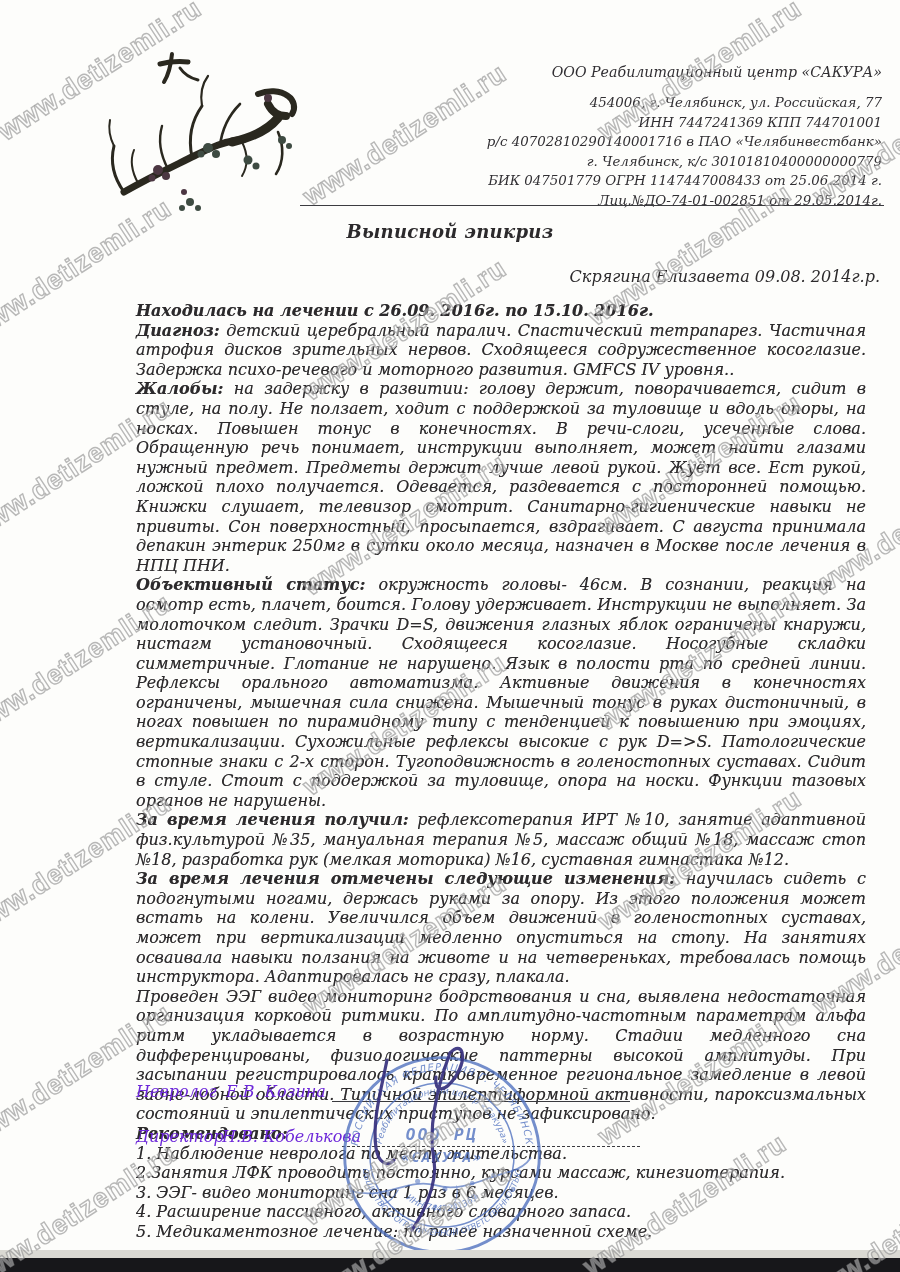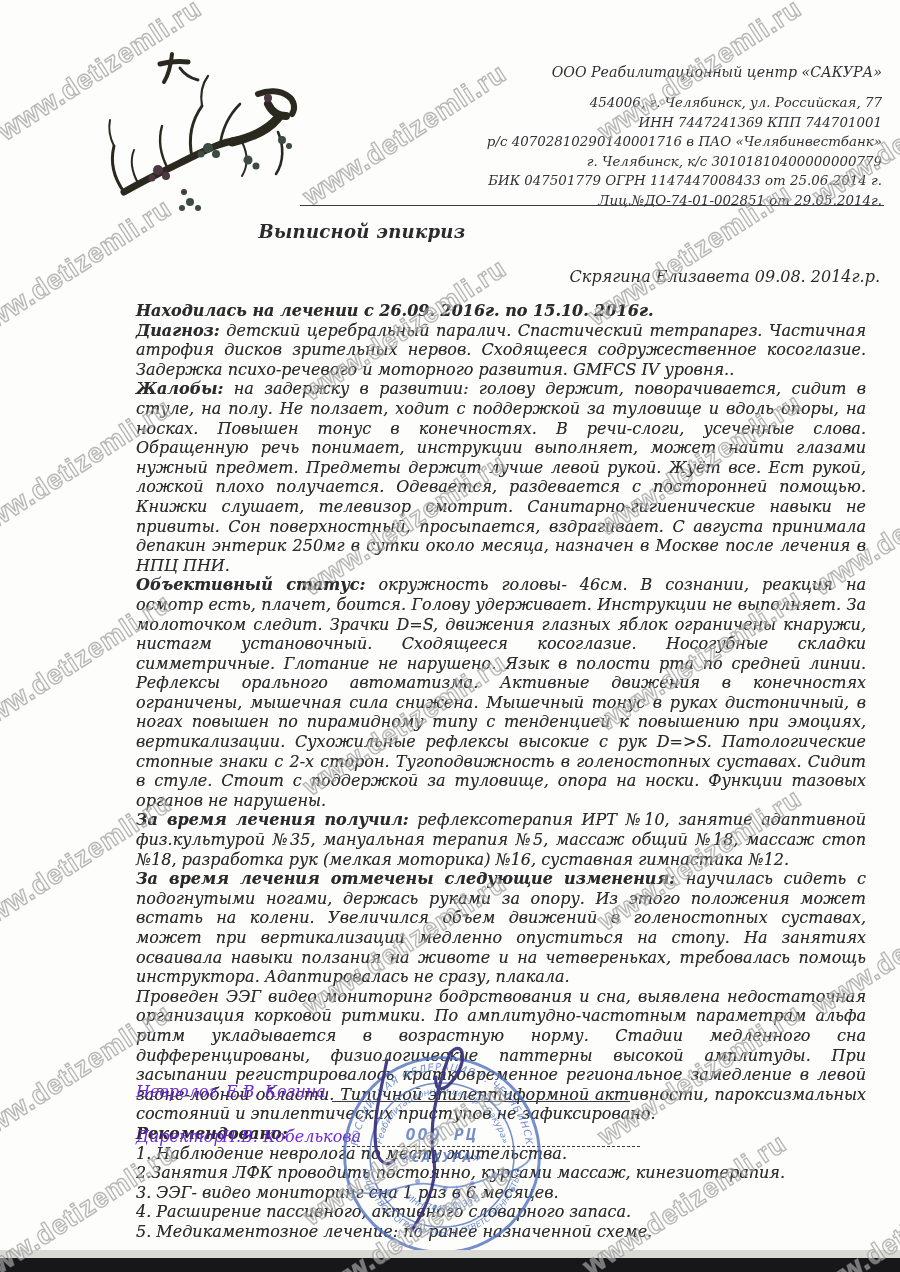--- a/index.html
+++ b/index.html
@@ -8,21 +8,21 @@
     background:#fdfdfb; overflow:hidden;
     font-family:"DejaVu Serif", serif; font-style:italic; color:#2c2a2c;
   }
   
   .logo { position:absolute; left:72px; top:42px; width:250px; height:190px; }
   .hdr { position:absolute; top:64px; right:18px; width:600px; text-align:right; }
   .hdr .org { font-size:14.2px; margin-bottom:13px; color:#312f33; }
   .hdr .ln  { font-size:13.4px; line-height:19.6px; color:#312f33; }
   .divider { position:absolute; top:205px; left:300px; width:584px; height:0;
              border-top:1.8px solid #3c3c40; }
-  .title   { position:absolute; top:221px; left:0; width:724px; text-align:center;
+  .title   { position:absolute; top:221px; left:0; width:900px; text-align:center;
              font-size:18px; font-weight:600; letter-spacing:.3px; }
   .patient { position:absolute; top:267px; left:0; width:880px; text-align:right;
              font-size:16px; }
   
   .body { position:absolute; left:136px; top:301px; width:730px;
           font-size:16px; line-height:19.6px; text-align:justify;
           text-shadow:0 0 .4px rgba(60,60,60,.55); }
   .para { margin:0; }
   .lead { font-weight:700; }
   .rec-item { text-align:left; }

